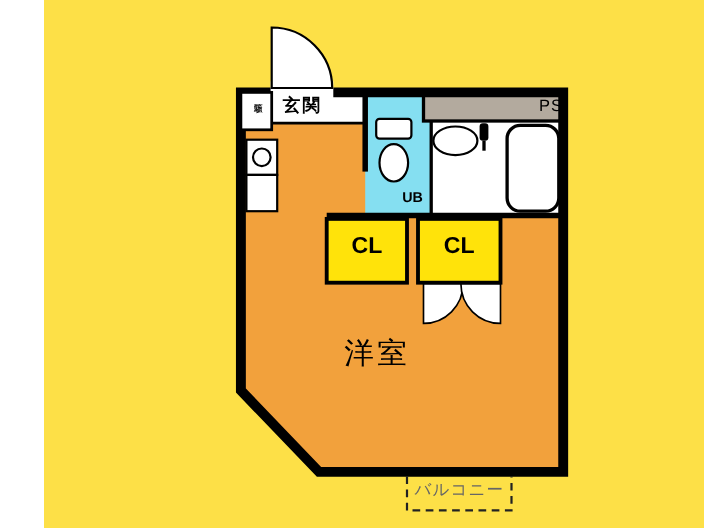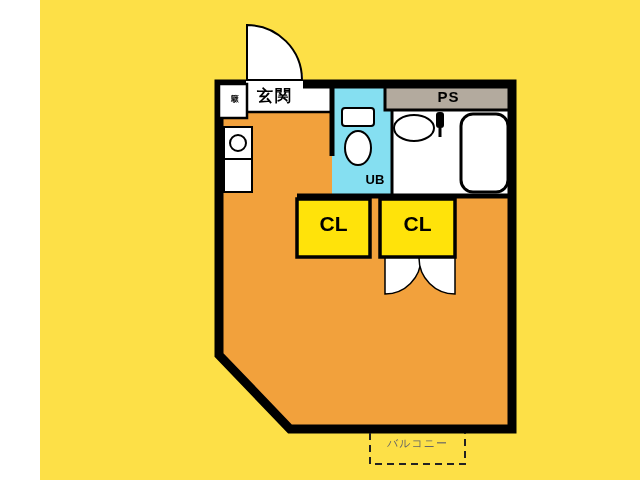--- a/index.html
+++ b/index.html
@@ -22,26 +22,26 @@
       text-align: center;
       white-space: nowrap;
       pointer-events: none;
     }
     .lbl-entrance { left: 206px; top: 86px; width: 58px; font-size: 16px; font-weight: bold; letter-spacing: 2px; }
     .lbl-shoebox {
       left: 184px; top: 88px; width: 20px; height: 30px;
       font-size: 8px; writing-mode: vertical-rl; text-orientation: upright;
       line-height: 20px; text-align: left;
     }
-    .lbl-ps { left: 345px; top: 88px; width: 127px; font-size: 15px; font-weight: bold; letter-spacing: 1px; }
+    .lbl-ps { left: 345px; top: 88px; width: 127px; font-size: 15px; font-weight: normal; letter-spacing: 1px; text-align: right; }
     .lbl-ub { left: 314px; top: 172px; width: 42px; font-size: 13px; font-weight: bold; text-align: center; }
     .lbl-cl1 { left: 257px; top: 212px; width: 73px; font-size: 21px; font-weight: bold; }
     .lbl-cl2 { left: 340px; top: 212px; width: 75px; font-size: 21px; font-weight: bold; }
     .lbl-room { left: 233px; top: 303px; width: 140px; font-size: 27px; letter-spacing: 3px; }
-    .lbl-balcony { left: 330px; top: 436px; width: 95px; font-size: 11px; color: #666; letter-spacing: 1px; }
+    .lbl-balcony { left: 330px; top: 436px; width: 95px; font-size: 15px; color: #666; letter-spacing: 1px; }
     .watermark {
       left: 226px; top: 394px; width: 192px;
       font-size: 26px; font-weight: bold;
       color: rgba(95,95,95,0.78);
       font-style: normal;
     }
     .watermark sup { font-size: 10px; font-weight: normal; }
   </style>
 </head>
 <body>
@@ -96,16 +96,17 @@
 
     <path d="M 330 433 L 330 464 L 425 464 L 425 433" fill="none" stroke="#222" stroke-width="2" stroke-dasharray="7 5"></path>
   </svg>
 
   <div class="lbl lbl-entrance">玄関</div>
   <div class="lbl lbl-shoebox">下駄箱</div>
   <div class="lbl lbl-ps">PS</div>
   <div class="lbl lbl-ub">UB</div>
   <div class="lbl lbl-cl1">CL</div>
   <div class="lbl lbl-cl2">CL</div>
+  <div class="lbl lbl-room">洋室</div>
   <div class="lbl lbl-balcony">バルコニー</div>
 
 
 </div>
 
 </body></html>

